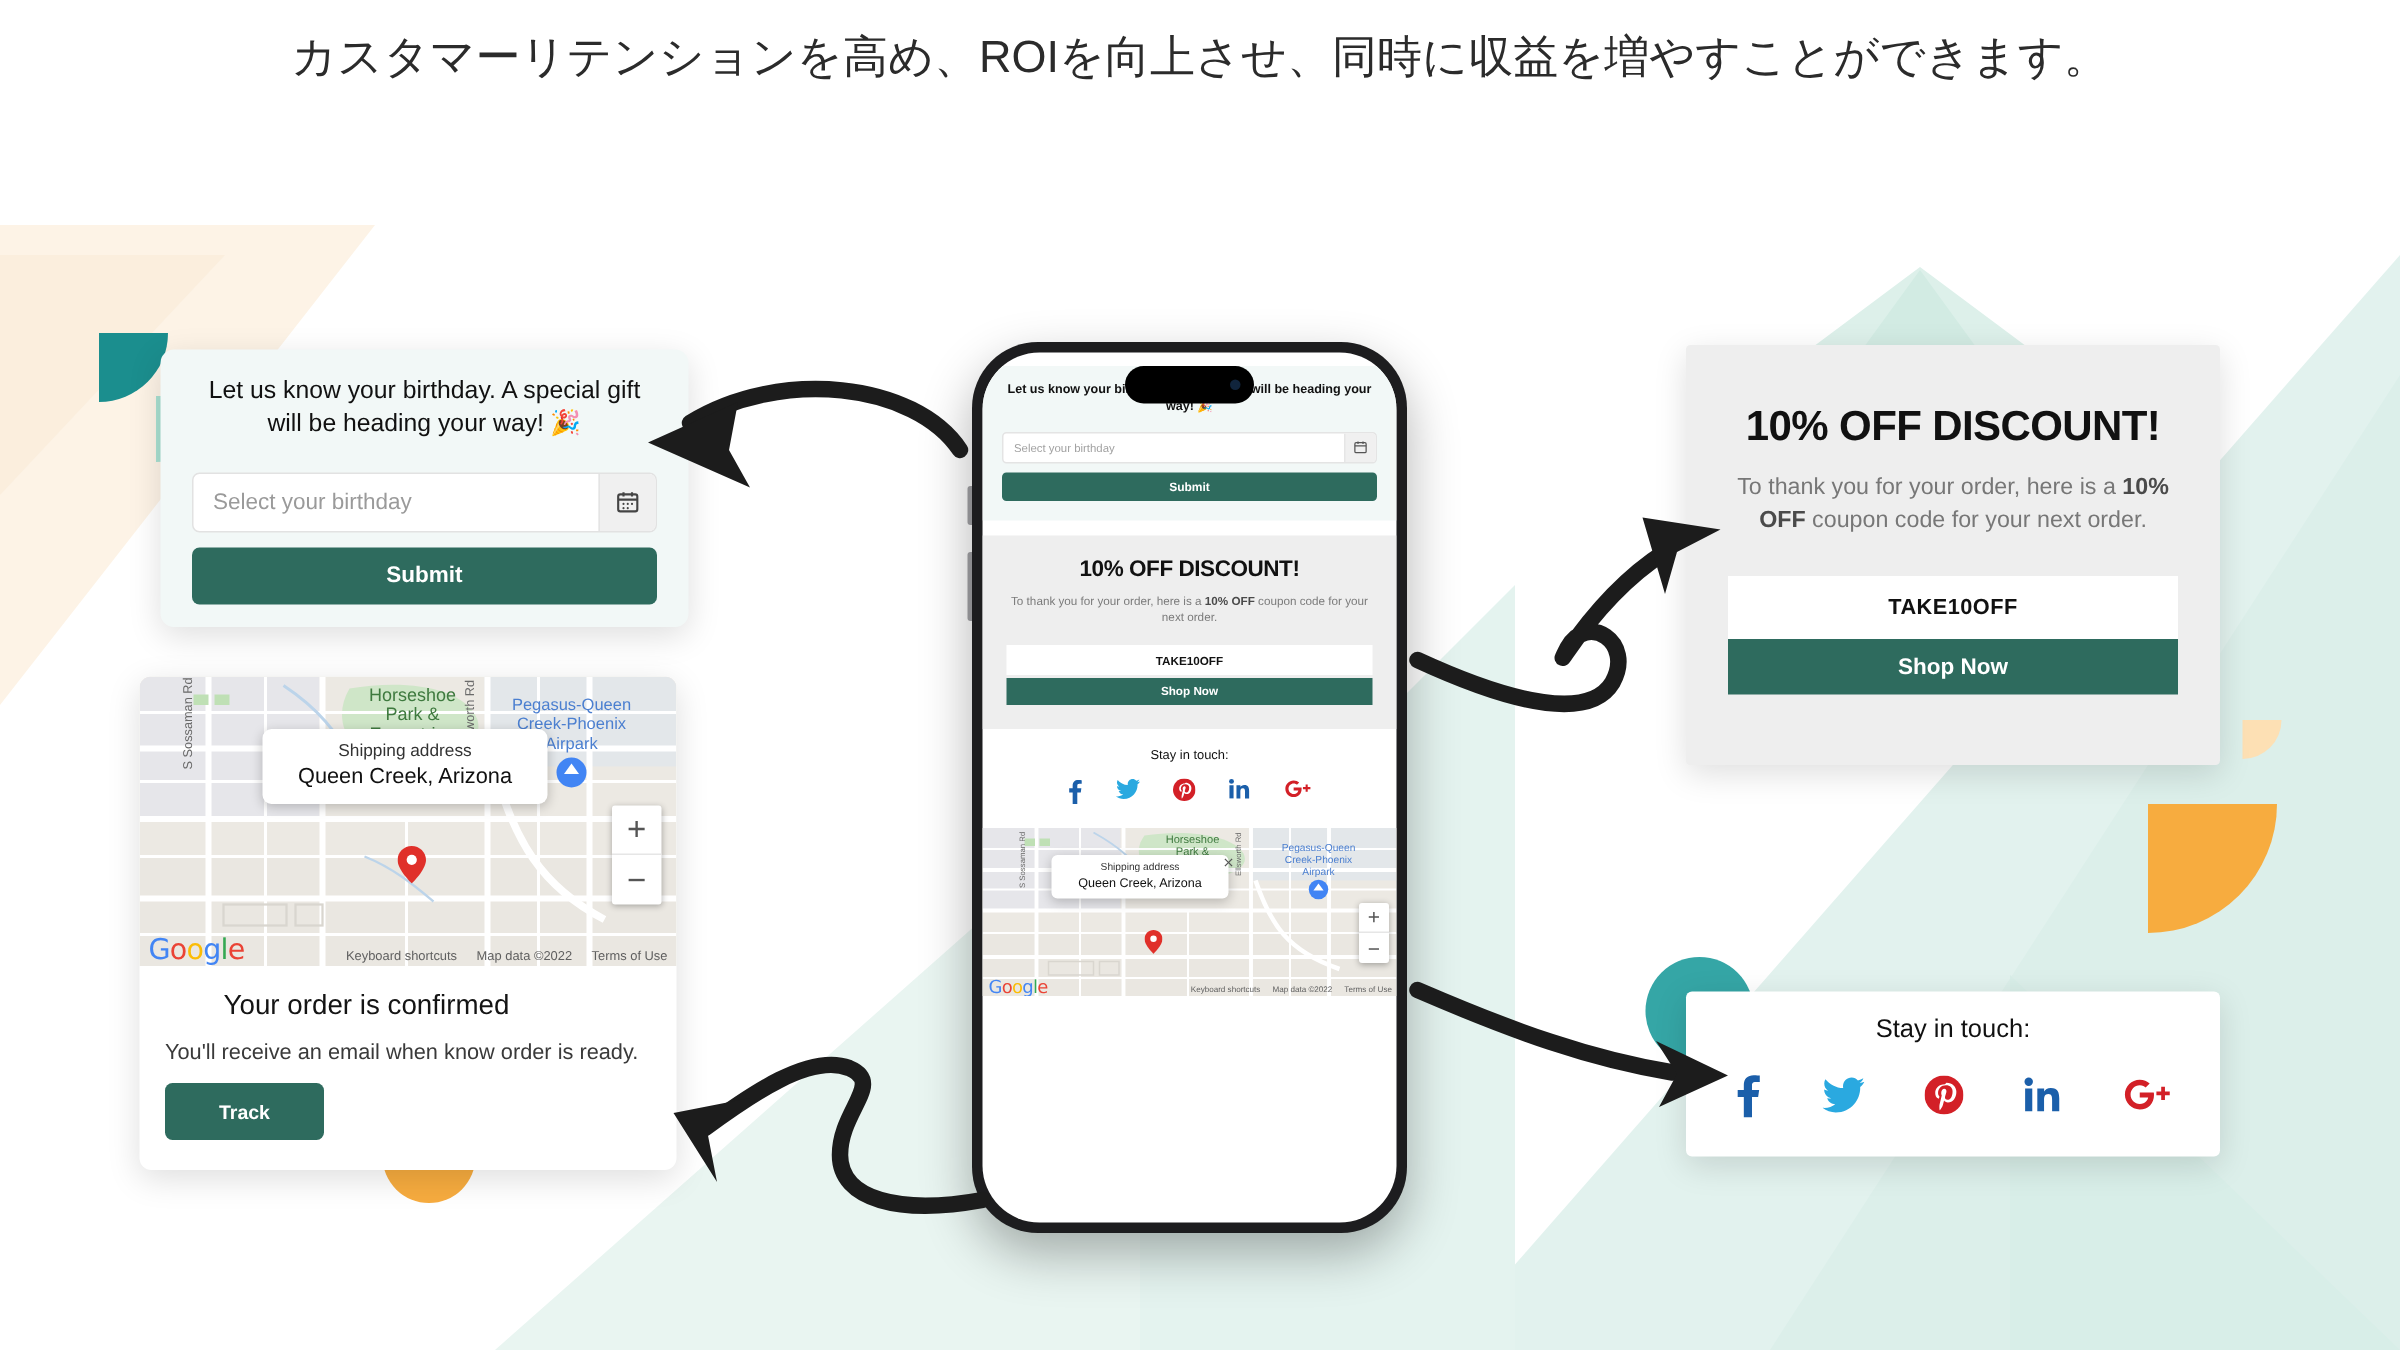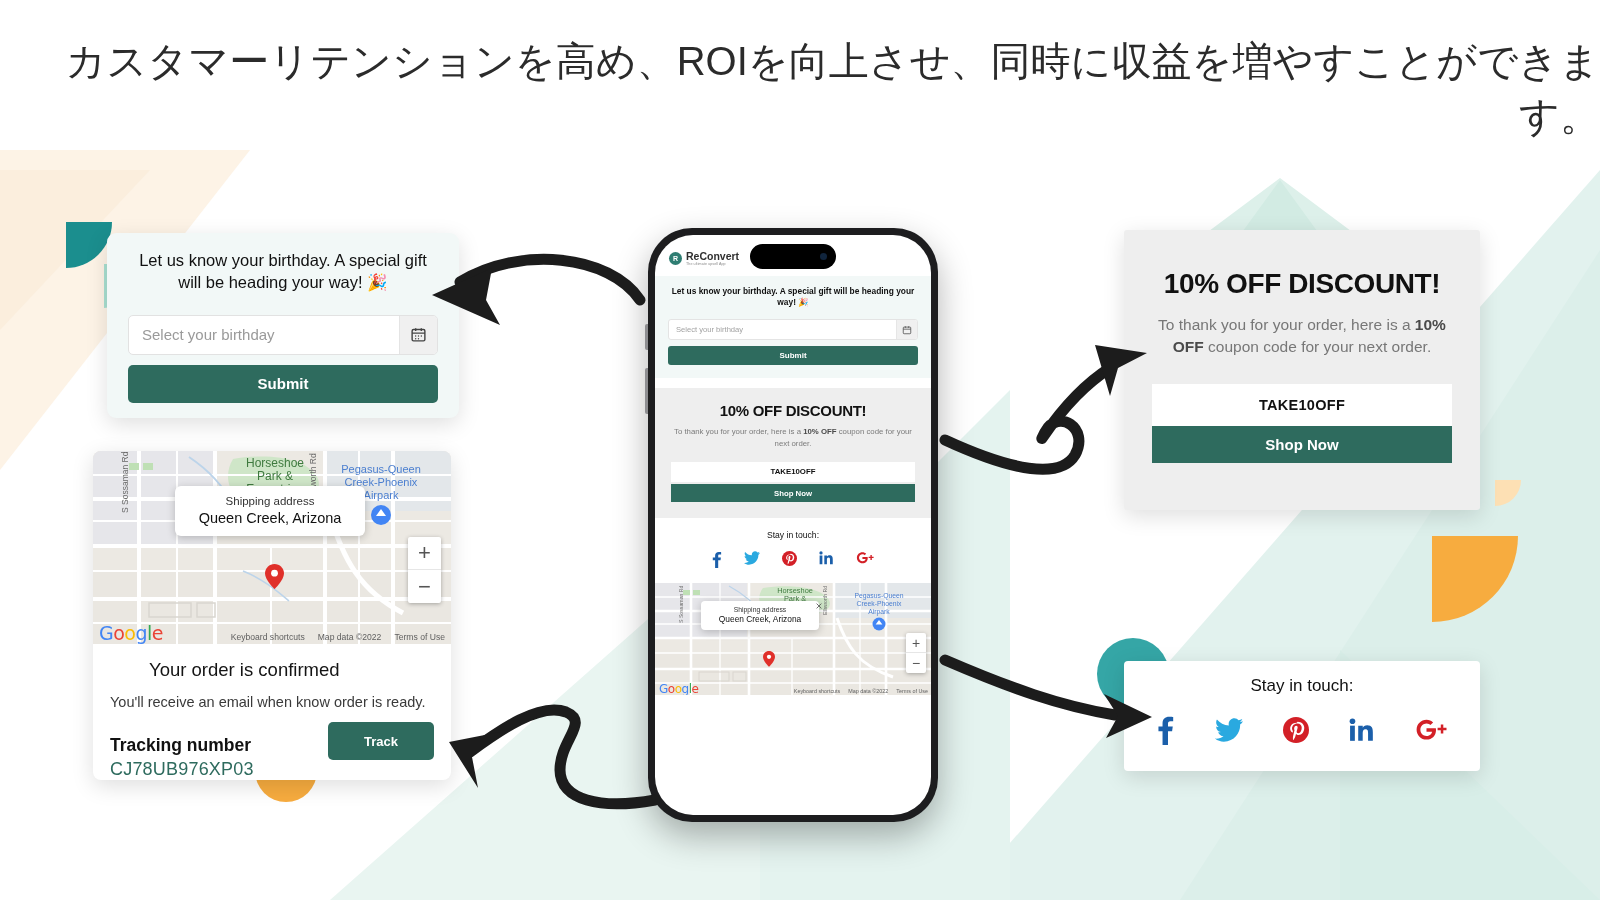--- a/index.html
+++ b/index.html
@@ -53,25 +53,24 @@
     margin-top:14px;
     font-size:70px;
     font-weight:bold;
     letter-spacing:-1px;
     line-height:1.12;
     color:#171717;
     white-space:nowrap;
   }
   .h-title .accent { color:#2c6e69; }
   .h-sub {
-    margin-top:34px;
-    font-size:40px;
+    margin-top:18px;
+    font-size:30px;
     color:#2b2b2b;
     font-weight:400;
-    text-align:right;
   }
 
   
   #arrows { position:absolute; inset:0; z-index:8; pointer-events:none; }
 
   
   .card { position:absolute; z-index:6; box-shadow:0 6px 22px rgba(0,0,0,.13); }
 
   
   #birthday-card {
@@ -401,24 +400,20 @@
       <span>Keyboard shortcuts</span>
       <span>Map data ©2022</span>
       <span>Terms of Use</span>
     </div>
   </div>
 
   <div class="order-body">
     <div class="ob-title">Your order is confirmed</div>
     <div class="ob-sub">You'll receive an email when know order is ready.</div>
     <div class="order-row">
-      <div>
-        <div class="tn-label">Tracking number</div>
-        <div class="tn-value">CJ78UB976XP03</div>
-      </div>
       <button class="btn-teal" id="track-btn">Track</button>
     </div>
   </div>
 </div>
 
 <div class="card" id="discount-card">
   <div class="dc-title">10% OFF DISCOUNT!</div>
   <div class="dc-sub"><span>To thank you for your order, here is a </span><b>10% OFF</b><span> coupon code for your next order.</span></div>
   <div class="coupon-box">TAKE10OFF</div>
   <button class="btn-teal" id="shop-now-btn">Shop Now</button>
@@ -458,27 +453,20 @@
     </span>
   </div>
 </div>
 
 <div id="phone">
   <div class="phone-screen">
     <div class="dyn-island">
       <div class="cam"></div>
     </div>
 
-    <div class="p-logo">
-      <div class="lmark">R</div>
-      <div class="ltxt">
-        <div class="ln1">ReConvert</div>
-        <div class="ln2">The ultimate upsell App</div>
-      </div>
-    </div>
 
     <div class="p-sec-bday">
       <div class="msg">Let us know your birthday. A special gift will be heading your way! 🎉</div>
       <div class="p-bday-input">
         <div class="ph">Select your birthday</div>
         <div class="cal">
           <svg width="10" height="10" viewBox="0 0 24 24" fill="none" stroke="#555" stroke-width="2">
             <rect x="3" y="5" width="18" height="16" rx="2"></rect>
               <line x1="3" y1="10" x2="21" y2="10"></line>
             <line x1="8" y1="3" x2="8" y2="7"></line>

